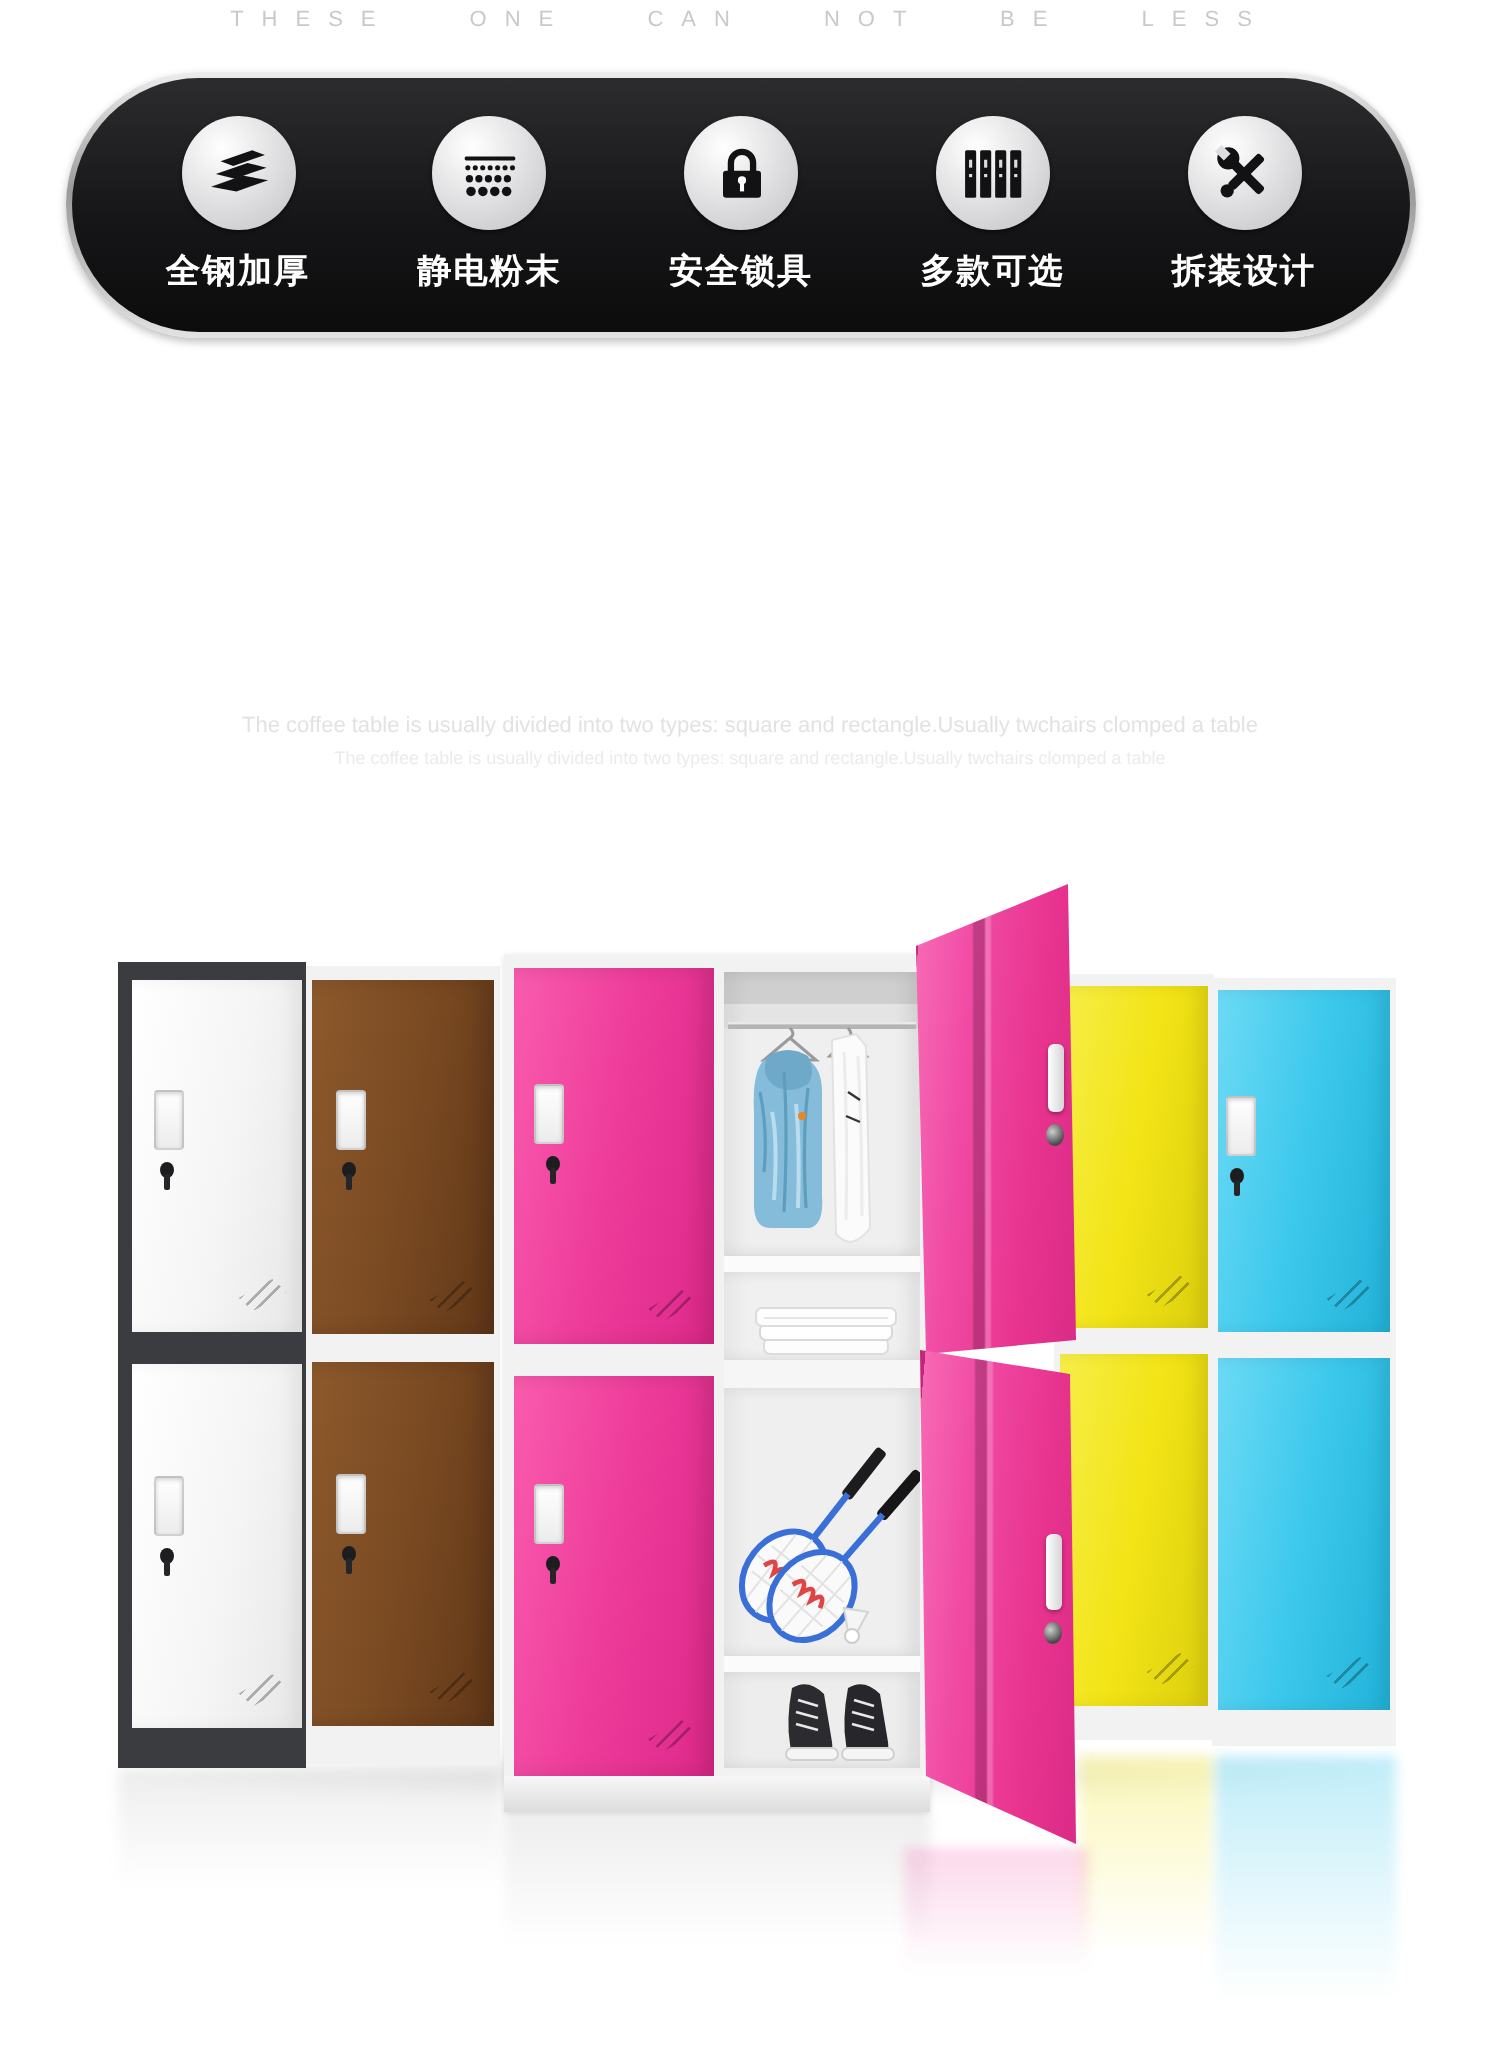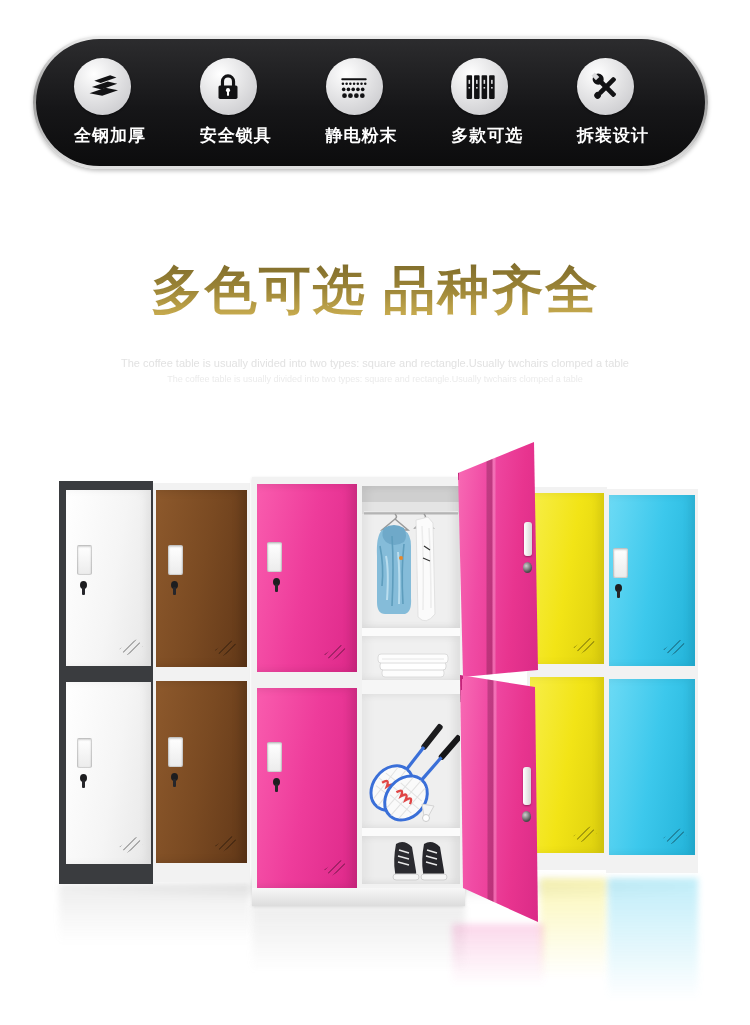--- a/index.html
+++ b/index.html
@@ -11,21 +11,21 @@
            font-size:11px;color:#c9c9c9;letter-spacing:9px;word-spacing:26px;font-weight:400;}
 
   
   .banner{position:absolute;left:33px;top:36px;width:675px;height:133px;border-radius:70px;
           background:linear-gradient(180deg,#ededed 0%,#9a9a9a 45%,#e2e2e2 100%);
           padding:3px;box-sizing:border-box;box-shadow:0 2px 4px rgba(0,0,0,.25);}
   .banner-inner{width:100%;height:100%;border-radius:66px;
           background:linear-gradient(180deg,#2c2c2e 0%,#161618 55%,#0c0c0d 100%);
           display:flex;justify-content:space-between;align-items:center;
           padding:0 38px;box-sizing:border-box;}
-  .feature{display:flex;flex-direction:column;width:90px;}
+  .feature{display:flex;flex-direction:column;align-items:center;width:90px;}
   .ficon{width:57px;height:57px;border-radius:50%;
          background:radial-gradient(circle at 35% 28%,#ffffff 0%,#dddddf 55%,#c2c2c6 100%);
          display:flex;align-items:center;justify-content:center;box-shadow:0 1px 2px rgba(0,0,0,.5);}
   .flabel{margin-top:9px;color:#ffffff;font-size:17px;font-weight:700;letter-spacing:1px;white-space:nowrap;}
 
   
   .headline{position:absolute;top:256px;left:0;width:100%;margin:0;text-align:center;
             font-size:52px;font-weight:700;letter-spacing:2px;
             background:linear-gradient(180deg,var(--goldD) 0%,#9a8336 45%,var(--goldL) 100%);
             -webkit-background-clip:text;background-clip:text;color:transparent;}
@@ -124,47 +124,36 @@
   .refl-front{left:252px;top:906px;width:213px;height:66px;background:linear-gradient(180deg,rgba(175,175,175,.22),rgba(175,175,175,0));}
   .refl-left{left:59px;top:884px;width:191px;height:60px;background:linear-gradient(180deg,rgba(130,130,130,.14),rgba(130,130,130,0));}
   .floor-shadow{position:absolute;left:50px;top:874px;width:660px;height:26px;filter:blur(4px);z-index:0;
            background:radial-gradient(ellipse at center,rgba(0,0,0,.10),transparent 70%);}
 </style>
 </head>
 <body>
 
 <div class="page" style="--pink: #ee3c9b; --brown: #7a4a22; --yellow: #f2e416; --cyan: #3cc8ec; --charcoal: #3a3c3f; --goldD: #796729; --goldL: #d8ba58; --frameL: #f2f2f2;">
 
+  <div class="tagline">THESE ONE CAN NOT BE LESS</div>
 
   <div class="banner">
     <div class="banner-inner">
 
       <div class="feature">
         <div class="ficon">
           <svg width="38" height="38" viewBox="0 0 48 48" fill="#121214">
             <polygon points="13,16 33,9 41,12 21,19"></polygon>
             <polygon points="10,24 30,17 42,20 22,27"></polygon>
             <polygon points="7,32 27,25 43,28 23,35"></polygon>
           </svg>
         </div>
         <div class="flabel">全钢加厚</div>
       </div>
 
-
-      <div class="feature">
-        <div class="ficon">
-          <svg width="38" height="38" viewBox="0 0 48 48">
-            <path d="M17 23 v-6 a7 7 0 0 1 14 0 v6" fill="none" stroke="#121214" stroke-width="4"></path>
-            <rect x="12" y="22" width="24" height="17" rx="2" fill="#121214"></rect>
-            <circle cx="24" cy="28" r="2.6" fill="#fff"></circle>
-            <rect x="22.7" y="28" width="2.6" height="7" fill="#fff"></rect>
-          </svg>
-        </div>
-        <div class="flabel">安全锁具</div>
-      </div>
 
       <div class="feature">
         <div class="ficon">
           <svg width="38" height="38" viewBox="0 0 48 48" fill="#121214">
             <g>
               <rect x="8" y="13" width="32" height="2.4" rx="1" style="fill:#121214"></rect>
               <circle cx="10" cy="20" r="1.6"></circle>
                 <circle cx="14.7" cy="20" r="1.6"></circle>
                 <circle cx="19.4" cy="20" r="1.6"></circle>
                 <circle cx="24.1" cy="20" r="1.6"></circle>
@@ -182,20 +171,32 @@
                 <circle cx="34.5" cy="35" r="3"></circle>
             </g>
           </svg>
         </div>
         <div class="flabel">静电粉末</div>
       </div>
 
       <div class="feature">
         <div class="ficon">
           <svg width="38" height="38" viewBox="0 0 48 48">
+            <path d="M17 23 v-6 a7 7 0 0 1 14 0 v6" fill="none" stroke="#121214" stroke-width="4"></path>
+            <rect x="12" y="22" width="24" height="17" rx="2" fill="#121214"></rect>
+            <circle cx="24" cy="28" r="2.6" fill="#fff"></circle>
+            <rect x="22.7" y="28" width="2.6" height="7" fill="#fff"></rect>
+          </svg>
+        </div>
+        <div class="flabel">安全锁具</div>
+      </div>
+
+      <div class="feature">
+        <div class="ficon">
+          <svg width="38" height="38" viewBox="0 0 48 48">
             <g fill="#121214">
               <rect x="7" y="9" width="7" height="30" rx="1"></rect>
               <rect x="16.5" y="9" width="7" height="30" rx="1"></rect>
               <rect x="26" y="9" width="7" height="30" rx="1"></rect>
               <rect x="35.5" y="9" width="7" height="30" rx="1"></rect>
             </g>
             <g fill="#dddddf">
               <rect x="9.5" y="15" width="2" height="5"></rect>
                 <rect x="19" y="15" width="2" height="5"></rect>
                 <rect x="28.5" y="15" width="2" height="5"></rect>
@@ -223,21 +224,20 @@
               <rect x="21" y="1" width="6" height="8" fill="#dddddf"></rect>
             </g>
           </svg>
         </div>
         <div class="flabel">拆装设计</div>
       </div>
 
     </div>
   </div>
 
-  <h1 class="headline">多色可选 品种齐全</h1>
   <div class="sub1">The coffee table is usually divided into two types: square and rectangle.Usually twchairs clomped a table</div>
   <div class="sub2">The coffee table is usually divided into two types: square and rectangle.Usually twchairs clomped a table</div>
 
   <div class="scene">
 
     <div class="floor-shadow"></div>
     <div class="refl refl-left"></div>
     <div class="refl refl-front"></div>
     <div class="refl refl-yellow"></div>
     <div class="refl refl-cyan"></div>

